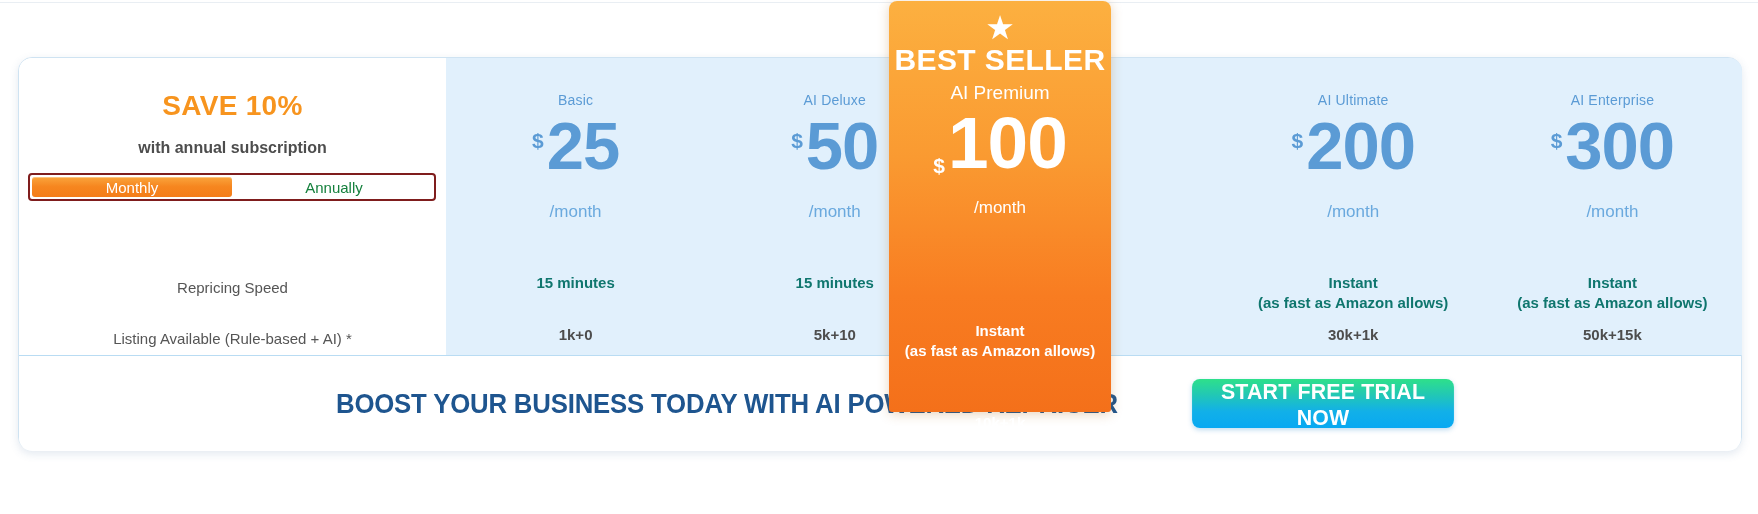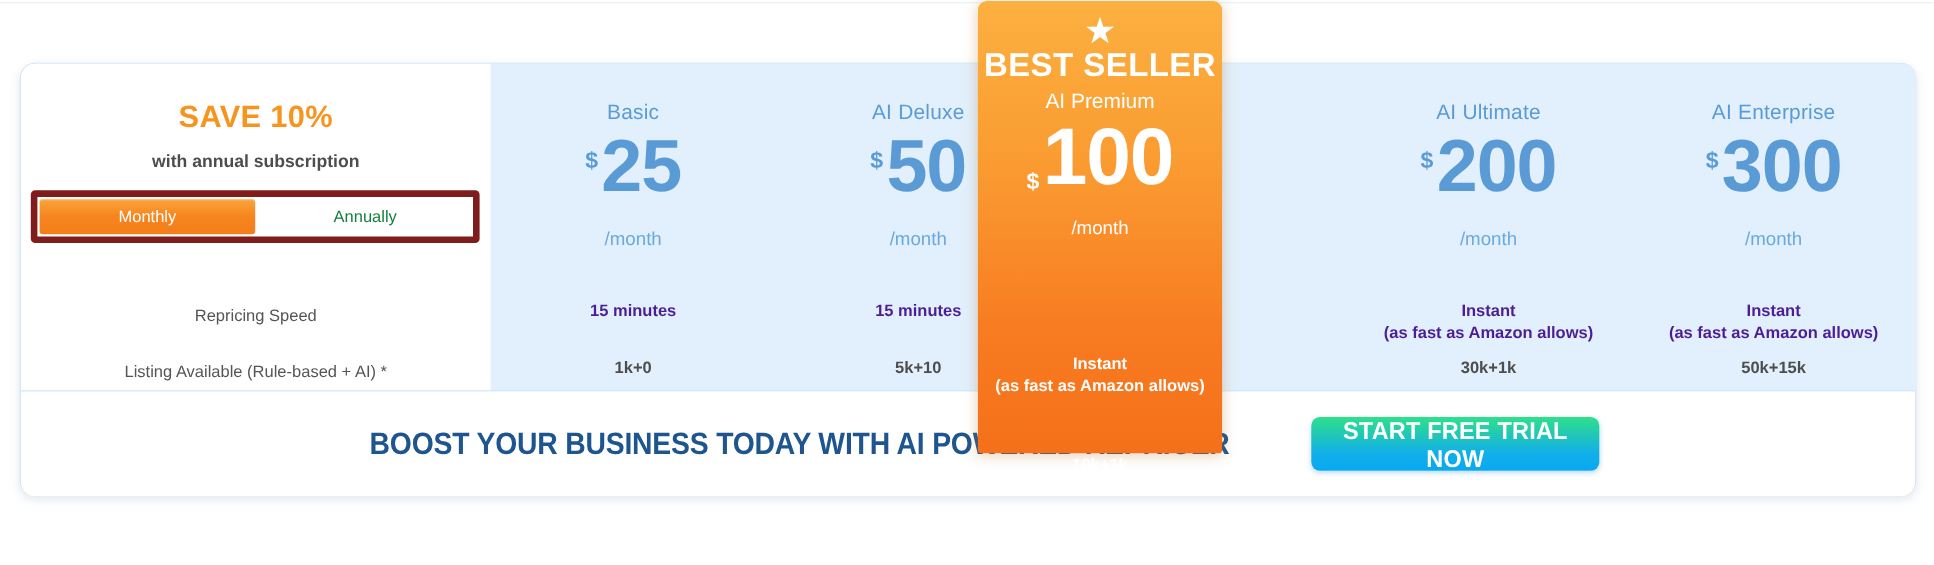--- a/index.html
+++ b/index.html
@@ -68,21 +68,21 @@
     text-align: center;
   }
   .plan-col:nth-child(1) { left: 0%; }
   .plan-col:nth-child(2) { left: 20%; }
   .plan-col:nth-child(3) { left: 40%; }
   .plan-col:nth-child(4) { left: 60%; }
   .plan-col:nth-child(5) { left: 80%; }
 
   .plan-name {
     margin-top: 34px;
-    font-size: 19px;
+    font-size: 14px;
     color: #5b9bd5;
     font-weight: normal;
     letter-spacing: .2px;
   }
 
   .price-row {
     margin-top: 6px;
     display: flex;
     align-items: flex-start;
     justify-content: center;
@@ -109,21 +109,21 @@
     color: #6aa9de;
   }
 
   .cell-row1 {
     position: absolute;
     top: 215px;
     left: 0;
     width: 100%;
     font-size: 15px;
     font-weight: bold;
-    color: #4c1d95;
+    color: #0f766e;
     line-height: 1.35;
   }
   .cell-row2 {
     position: absolute;
     top: 268px;
     left: 0;
     width: 100%;
     font-size: 15px;
     font-weight: bold;
     color: #4d4d4d;
@@ -152,22 +152,22 @@
     font-size: 16px;
     font-weight: bold;
     color: #4d4d4d;
   }
 
   #billing-toggle {
     position: absolute;
     left: 9px;
     top: 115px;
     width: 408px;
-    height: 48px;
-    border: 6px solid #7f1d1d;
+    height: 28px;
+    border: 2px solid #7f1d1d;
     border-radius: 4px;
     background: #ffffff;
     display: flex;
     overflow: hidden;
   }
   .toggle-opt {
     flex: 1;
     display: flex;
     align-items: center;
     justify-content: center;

